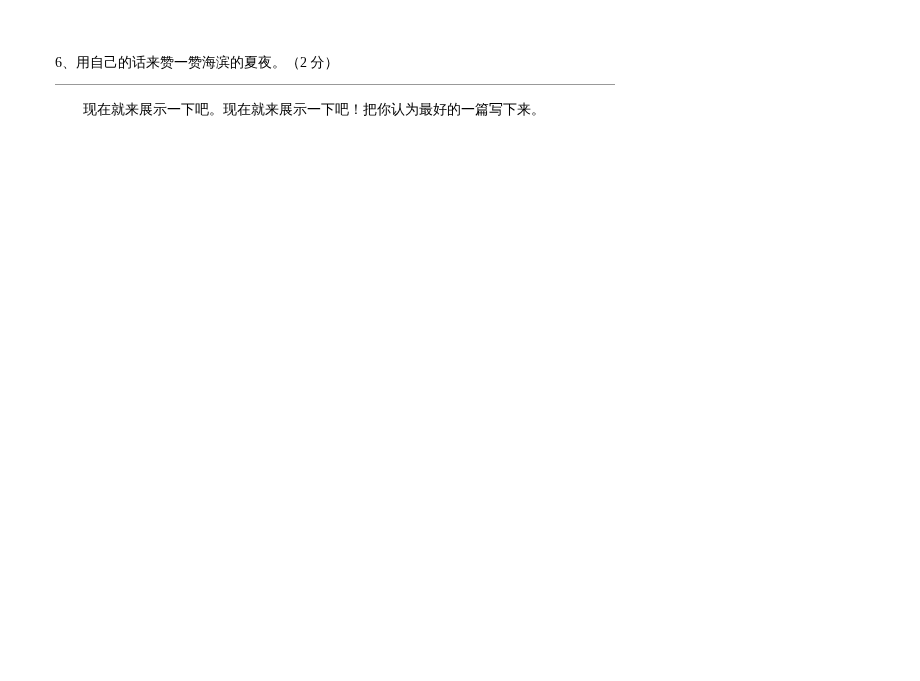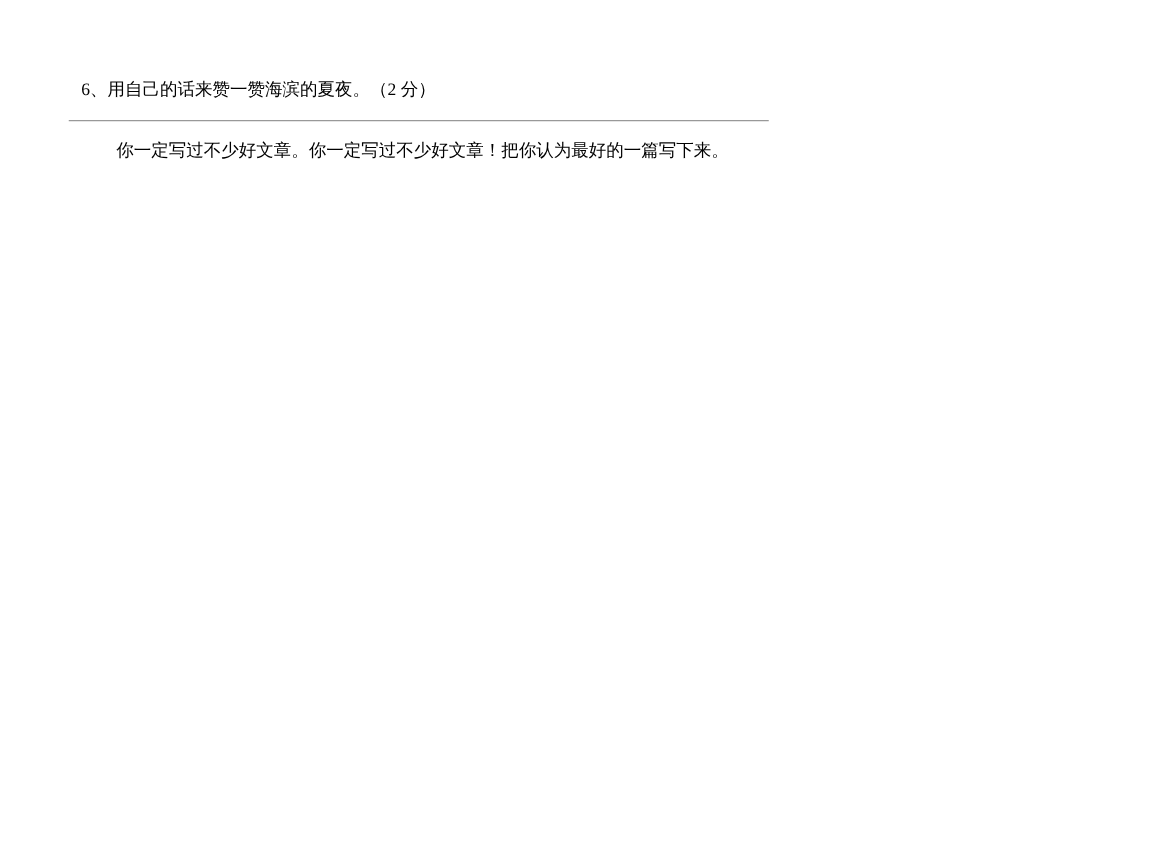--- a/index.html
+++ b/index.html
@@ -10,33 +10,33 @@
     height: 681px;
     font-family: "SimSun", "宋体", serif;
     font-size: 14px;
     color: #000000;
     line-height: 1.8;
   }
   .content {
     padding: 50px 55px 0 55px;
   }
   .line {
-    margin: 10px;
+    margin: 0;
     padding: 0;
   }
   .blank-line {
     border-bottom: 1px solid #999;
     height: 1px;
     margin: 8px 0 12px 0;
     width: 560px;
   }
   .indent {
     text-indent: 2em;
   }
 </style>
 </head>
 <body>
 
 <div class="content">
   <p class="line">6、用自己的话来赞一赞海滨的夏夜。（2 分）</p>
   <div class="blank-line"></div>
-  <p class="line indent">你一定写过不少好文章。你一定写过不少好文章！把你认为最好的一篇写下来。</p>
+  <p class="line indent">现在就来展示一下吧。现在就来展示一下吧！把你认为最好的一篇写下来。</p>
 </div>
 
 </body></html>

